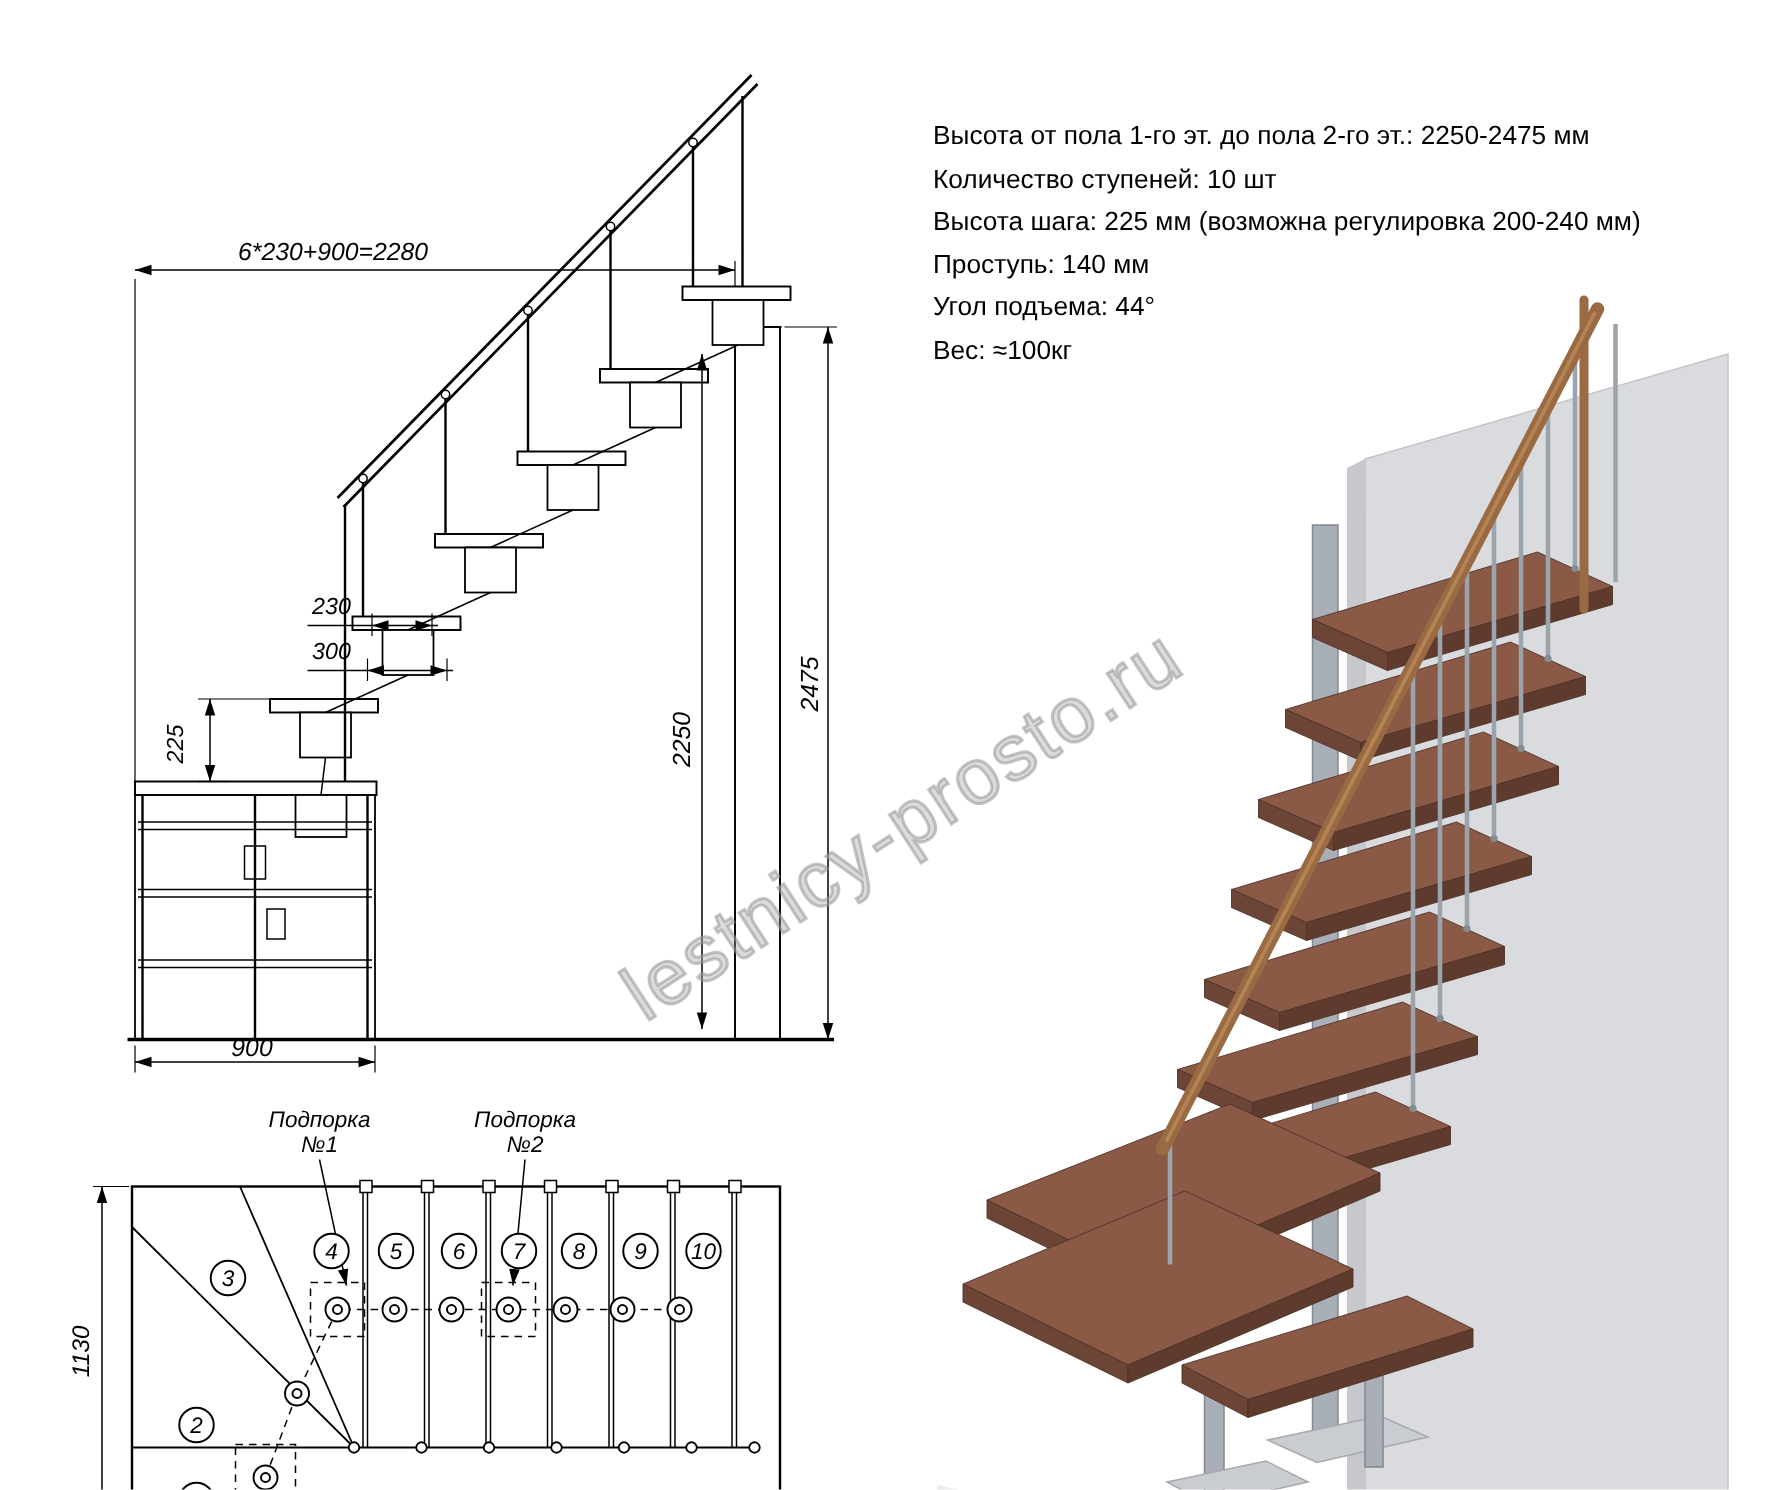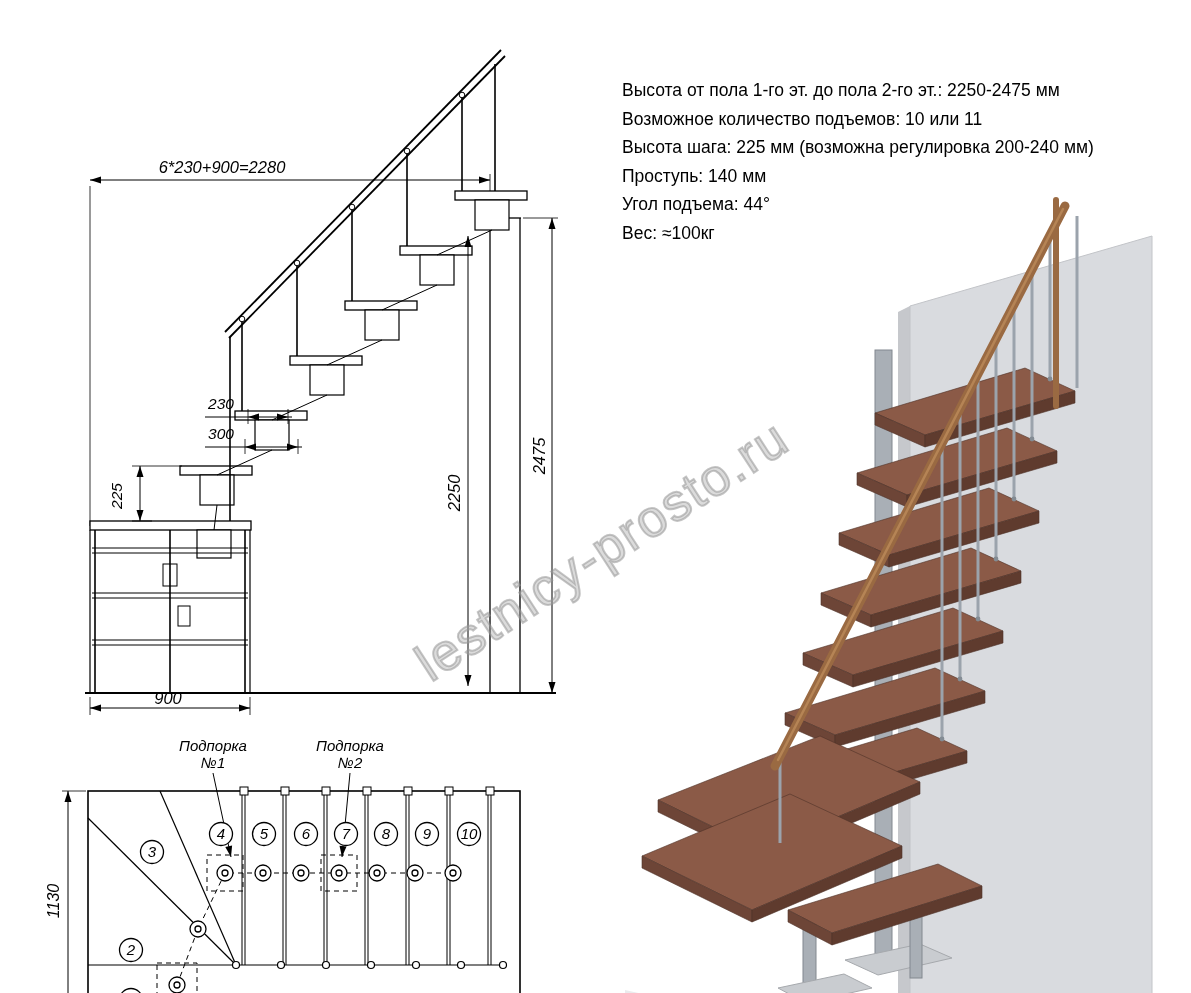--- a/index.html
+++ b/index.html
@@ -23,21 +23,21 @@
   .dimline { stroke:#000; stroke-width:1; }
   .arr { fill:#000; stroke:none; }
 </style>
 </head>
 <body>
 
 <div class="canvas">
 
   <div class="specs">
     <div>Высота от пола 1-го эт. до пола 2-го эт.: 2250-2475 мм</div>
-    <div>Возможное количество подъемов: 10 или 11</div>
+    <div>Количество ступеней: 10 шт</div>
     <div>Высота шага: 225 мм (возможна регулировка 200-240 мм)</div>
     <div>Проступь: 140 мм</div>
     <div>Угол подъема: 44°</div>
     <div>Вес: ≈100кг</div>
   </div>
 
   <svg class="layer" style="left:0;top:0" width="600" height="685" viewBox="0 0 600 685">
 
     <g>
       <line x1="85" y1="645" x2="556" y2="645" stroke="#000" stroke-width="2.2"></line>

